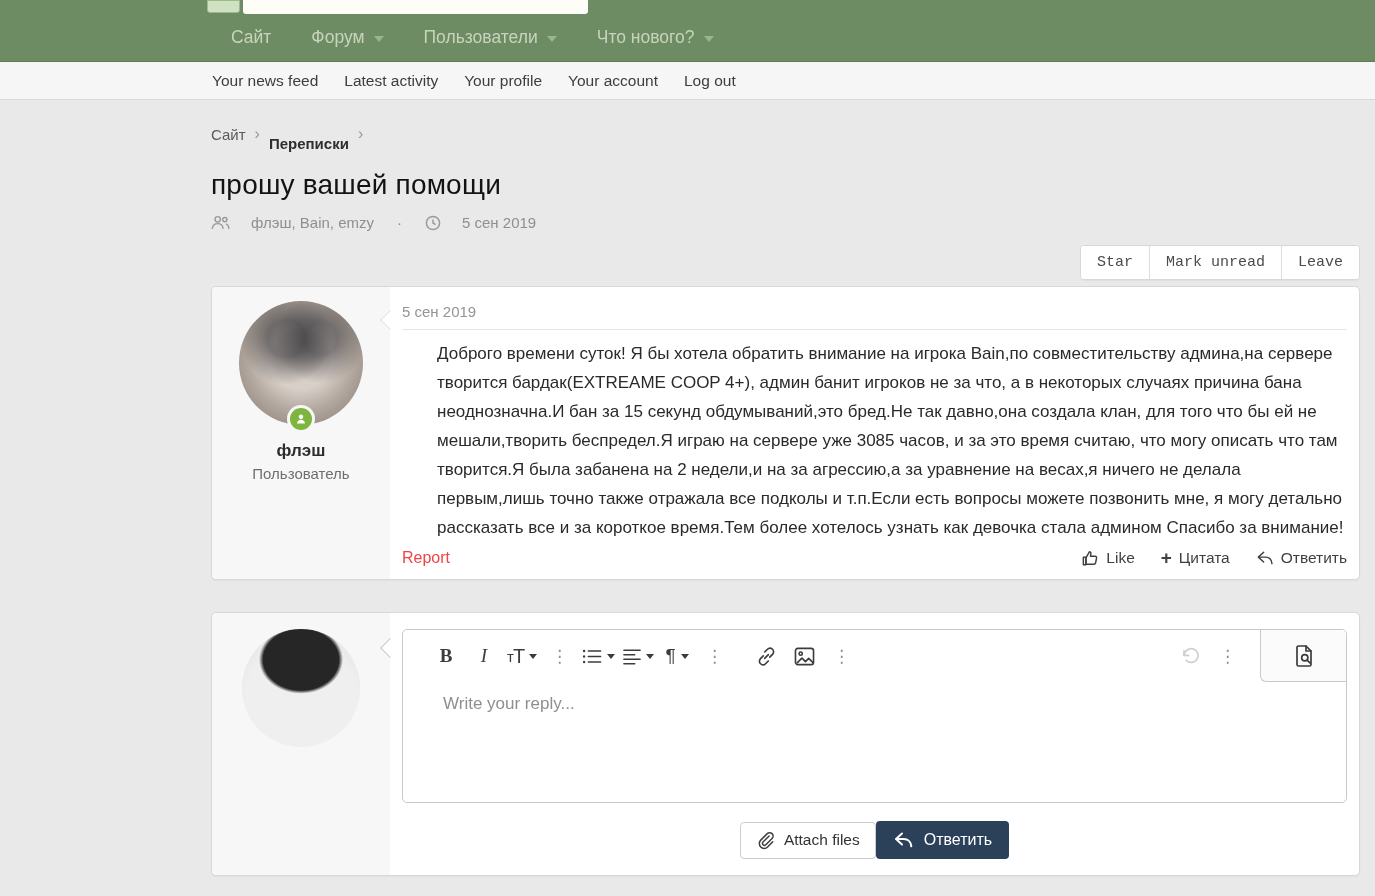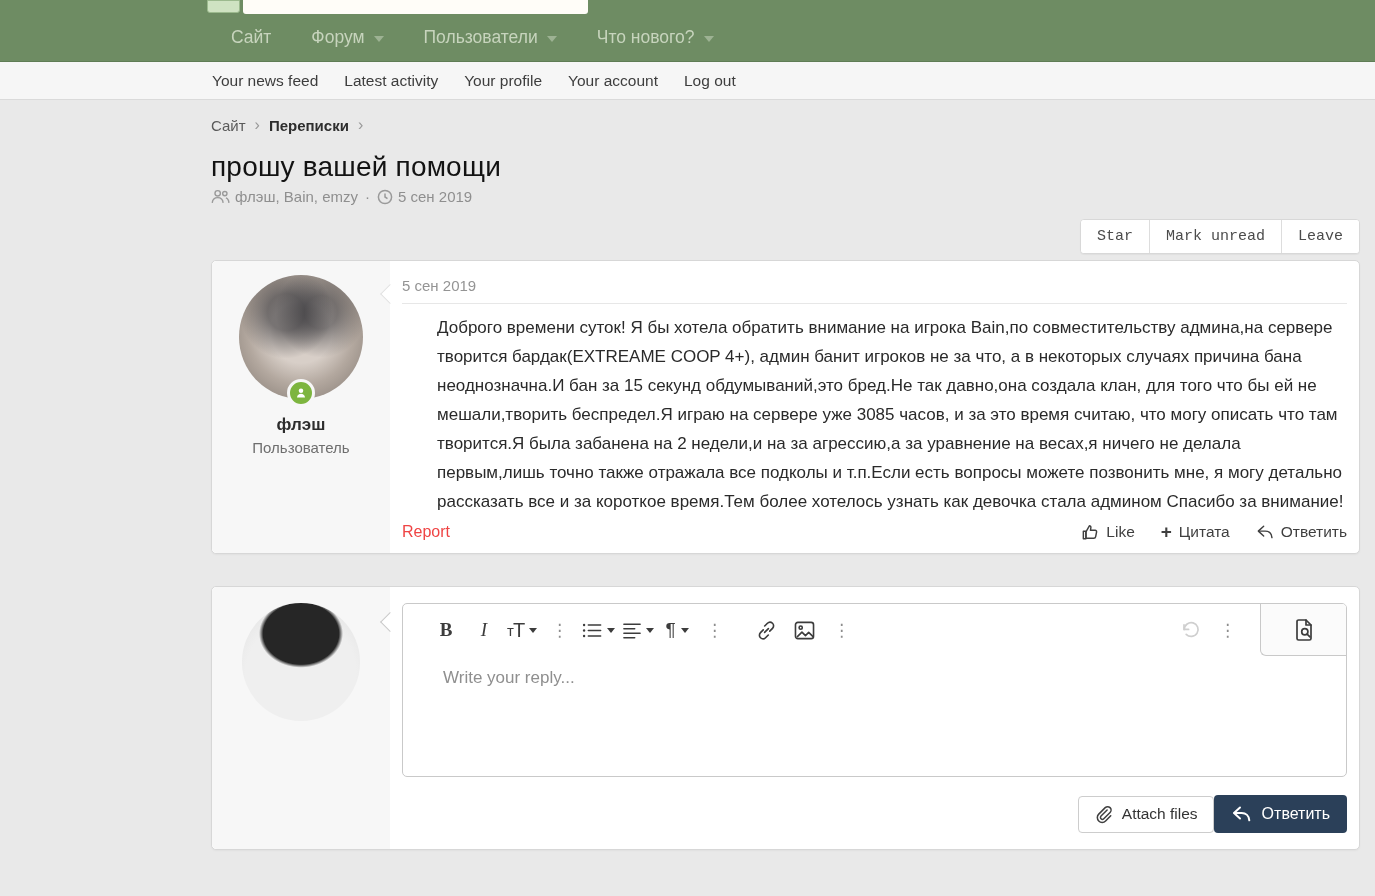--- a/index.html
+++ b/index.html
@@ -26,26 +26,26 @@
   
   .subnav { display:flex; align-items:center; gap:0; height:38px; background:#f6f6f6; border-bottom:1px solid #dadada; padding-left:211px; }
   .subnav a { color:#3d3d3d; font-size:15.5px; text-decoration:none; padding:0 13px; cursor:pointer; }
   .subnav a:first-child { padding-left:1px;text-align:right; }
 
   
   .main { margin:0 15px 0 211px; }
 
   .breadcrumb { display:flex; align-items:center; gap:9px; padding-top:16px; font-size:15px; color:#5a5a5a; }
   .breadcrumb .crumb { cursor:pointer; }
-  .breadcrumb .crumb.bold { font-weight:bold; color:#2e2e2e; }
+  .breadcrumb .crumb.bold { font-weight:bold; color:#2e2e2e;margin-top:19px; }
   .breadcrumb .chev { color:#9a9a9a; font-size:16px; }
 
   .page-title { margin-top:17px; font-size:28px; font-weight:400; color:#131313; letter-spacing:.2px; }
 
-  .thread-meta { display:flex; align-items:center; gap:5px; margin-top:5px; color:#8f8f8f; font-size:15px; }
+  .thread-meta { display:flex; align-items:center; gap:21px; margin-top:13px; color:#8f8f8f; font-size:15px; }
   .thread-meta .sep { margin:0 2px; }
   .meta-icon { stroke:#9a9a9a; fill:none; stroke-width:1.5; }
 
   
   .actions-row { display:flex; justify-content:flex-end; margin-top:14px; }
   .btn-group { display:flex; background:#fff; border:1px solid #d8d8d8; border-radius:4px; overflow:hidden; box-shadow:0 1px 1px rgba(0,0,0,.04); }
   .btn-group .g-btn { padding:8px 16px; font-size:15px; color:#4c4c4c; cursor:pointer; background:#fff; border:none; border-right:1px solid #ddd; font-family:Liberation Mono, monospace; }
   .btn-group .g-btn:last-child { border-right:none; }
 
   
@@ -96,21 +96,21 @@
   .tb-size .big { font-size:20px; }
   .tb-caret { width:0; height:0; border-left:4px solid transparent; border-right:4px solid transparent; border-top:5px solid #3c3c3c; margin-left:5px; }
   .tb-dots { color:#8d8d8d; font-size:17px; letter-spacing:0; margin:0 10px; cursor:pointer; line-height:1; }
   .tb-para { font-size:19px; }
   .tb-svg { stroke:#3c3c3c; fill:none; stroke-width:1.7; stroke-linecap:round; stroke-linejoin:round; }
   .tb-undo { stroke:#cfcfcf; }
   .tb-spacer { flex:1; }
   .preview-tab { width:86px; height:52px; margin-left:14px; background:#fbfbfb; border-left:1px solid #c9c9c9; border-bottom:1px solid #c9c9c9; border-bottom-left-radius:6px; display:flex; align-items:center; justify-content:center; cursor:pointer; }
   .editor-area { padding:12px 24px 0 40px; }
   .placeholder { color:#8f8f8f; font-size:17px; }
-  .reply-bottom { display:flex; justify-content:flex-end; align-items:center; margin-top:18px; }
+  .reply-bottom { display:flex; justify-content:center; align-items:center; margin-top:18px; }
   .attach-btn { display:flex; align-items:center; gap:9px; background:#fff; border:1px solid #cdcdcd; border-radius:4px; padding:8px 15px; font-size:15.5px; color:#333; cursor:pointer; font-family:inherit; }
   .submit-btn { display:flex; align-items:center; gap:10px; background:#2b4059; border:none; border-radius:4px; padding:10px 17px; font-size:16px; color:#fff; cursor:pointer; font-family:inherit; }
   .submit-btn svg { stroke:#fff; fill:none; stroke-width:2; stroke-linecap:round; stroke-linejoin:round; }
 </style>
 </head>
 <body>
 
 <div class="topbar">
   <div class="banner-remnant"></div>
   <div class="banner-btn"></div>

